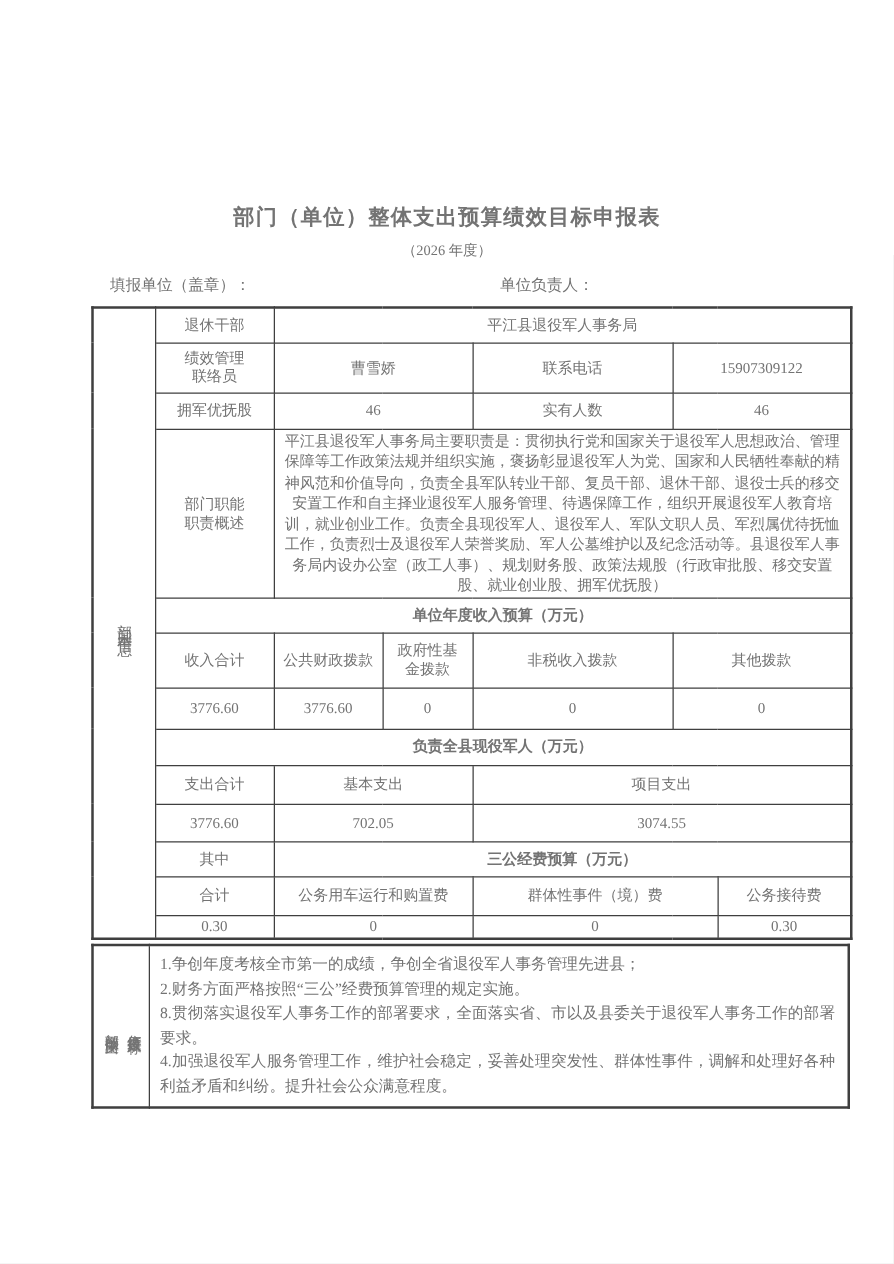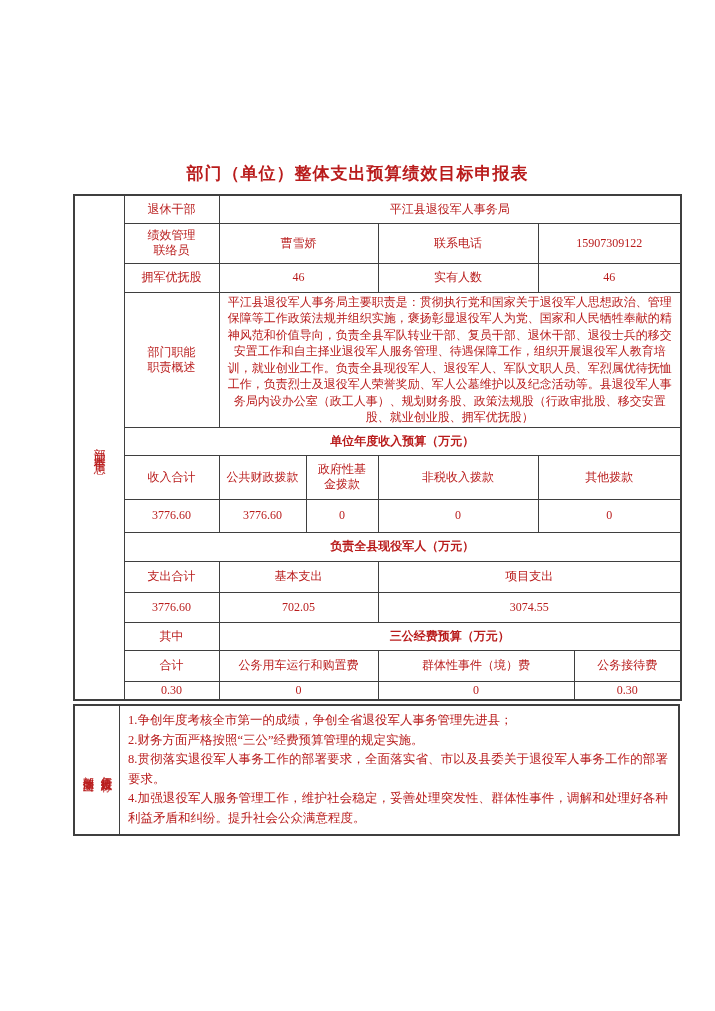--- a/index.html
+++ b/index.html
@@ -1,18 +1,18 @@
 <!DOCTYPE html>
 <html><head>
 <meta charset="utf-8">
 <style>
   html,body{margin:0;padding:0;background:#e8e8e8;}
   .page{
     width:715px;height:1011px;background:#ffffff;margin:0 auto;
-    position:relative;overflow:hidden;color:#b91c1c;
+    position:relative;overflow:hidden;color:#737373;
     font-family:"Liberation Serif","DejaVu Serif",serif;
   }
   .doc-title{
     margin-top:163px;text-align:center;font-size:17px;font-weight:bold;
     letter-spacing:1px;line-height:22px;
   }
   .doc-subtitle{
     margin-top:9px;text-align:center;font-size:11.5px;line-height:14px;
   }
   .fill-row{
@@ -66,21 +66,26 @@
   }
   td.goals-body{height:120px;padding:4px 10px 4px 8px;}
   .goal-line{font-size:12.5px;line-height:19.5px;text-align:justify;font-family:Liberation Serif, serif;}
 </style>
 </head>
 <body>
 
 <div class="page">
 
   <div class="doc-title">部门（单位）整体支出预算绩效目标申报表</div>
+  <div class="doc-subtitle">（2026 年度）</div>
 
+  <div class="fill-row">
+    <span class="fill-unit">填报单位（盖章）：</span>
+    <span class="unit-head">单位负责人：</span>
+  </div>
 
   <table class="main">
     <colgroup>
       <col style="width:50px">
         <col style="width:95px">
         <col style="width:87px">
       <col style="width:72px">
         <col style="width:160px">
         <col style="width:36px">
       <col style="width:107px">

